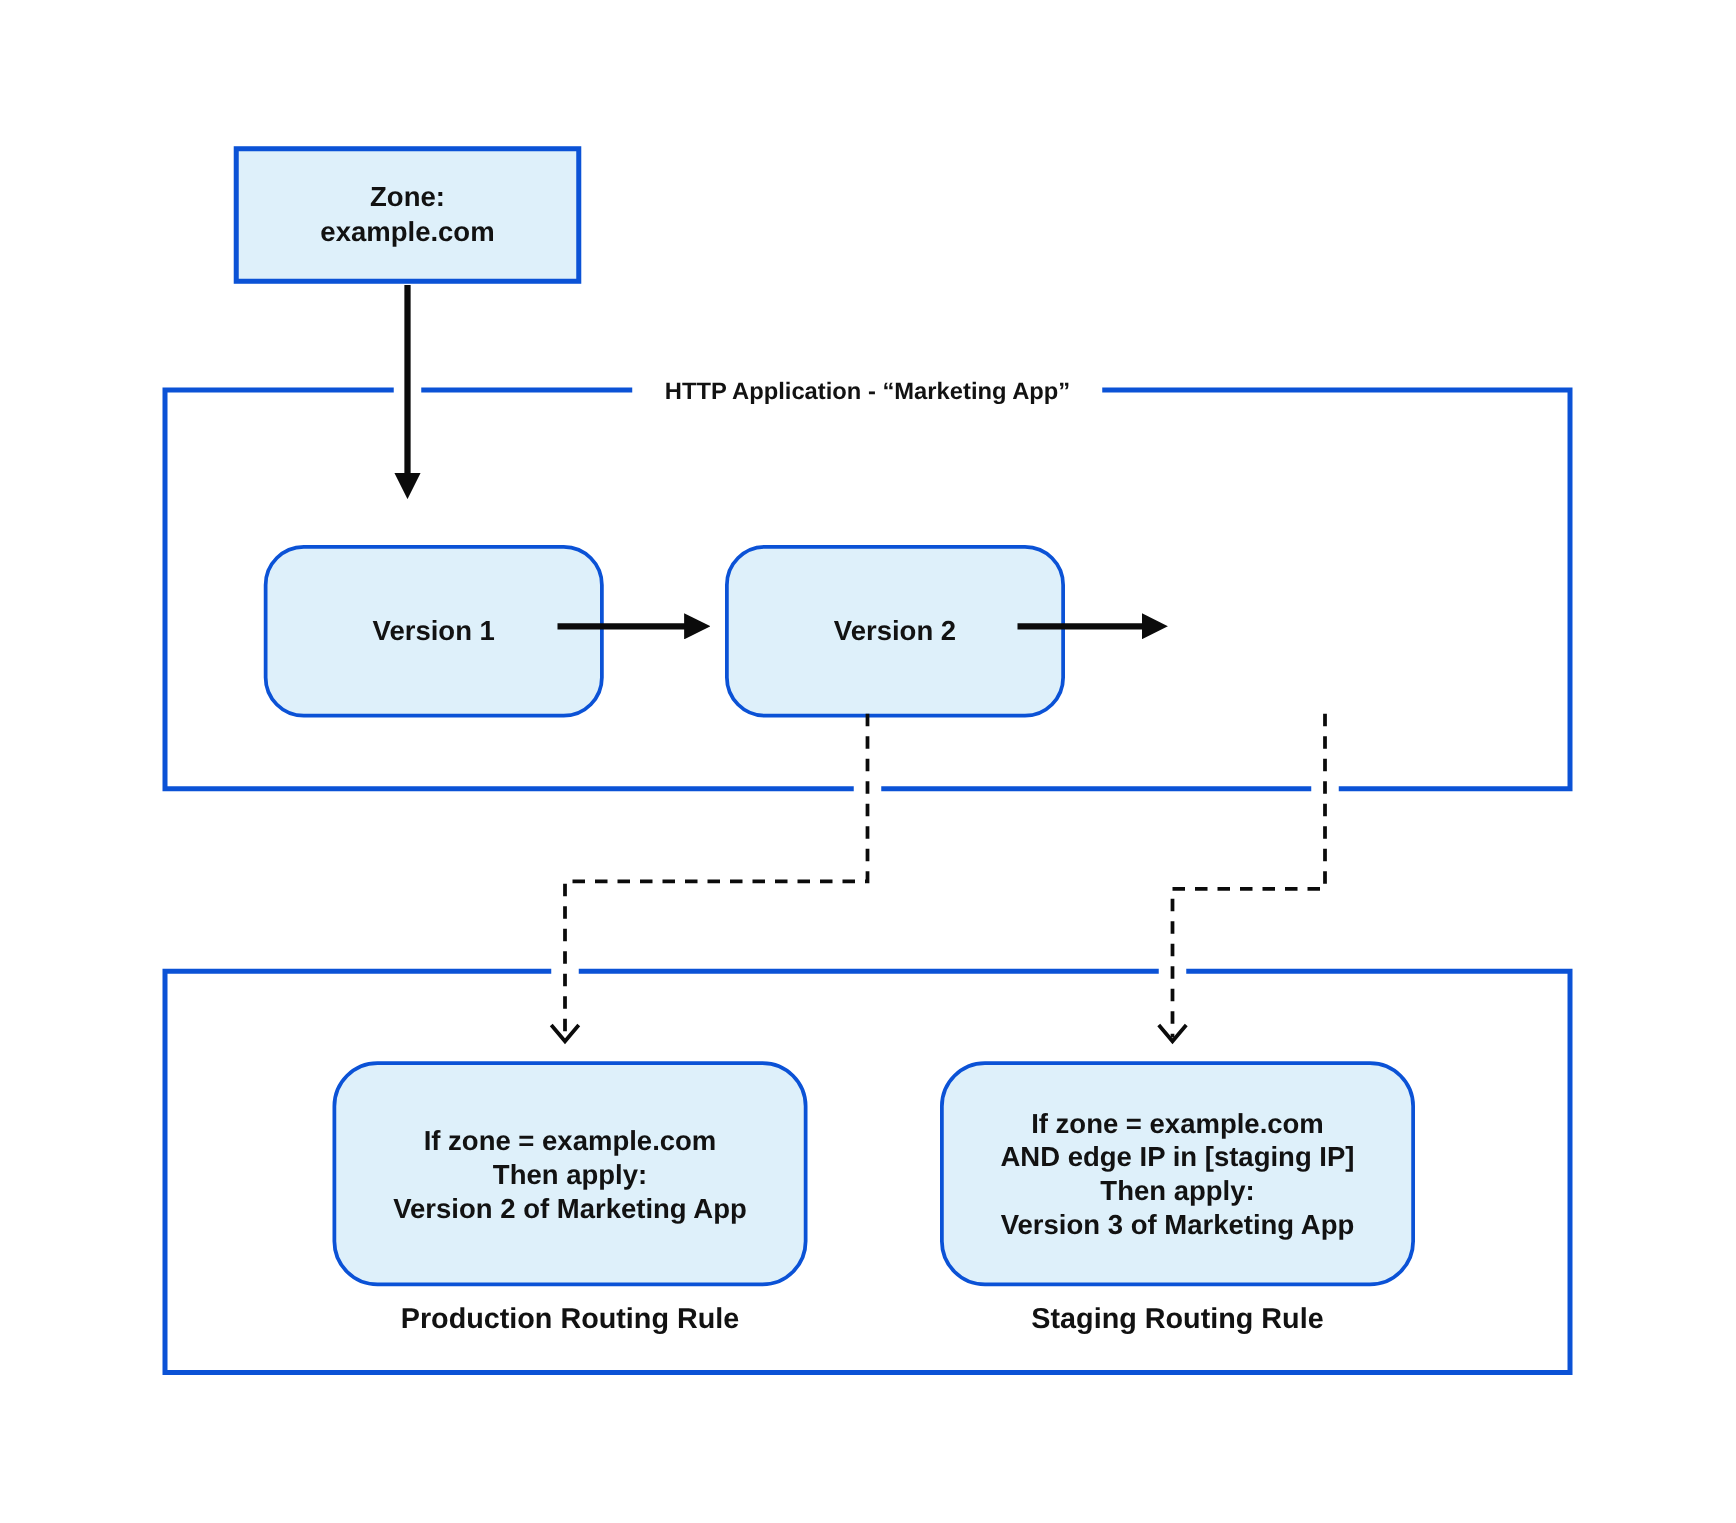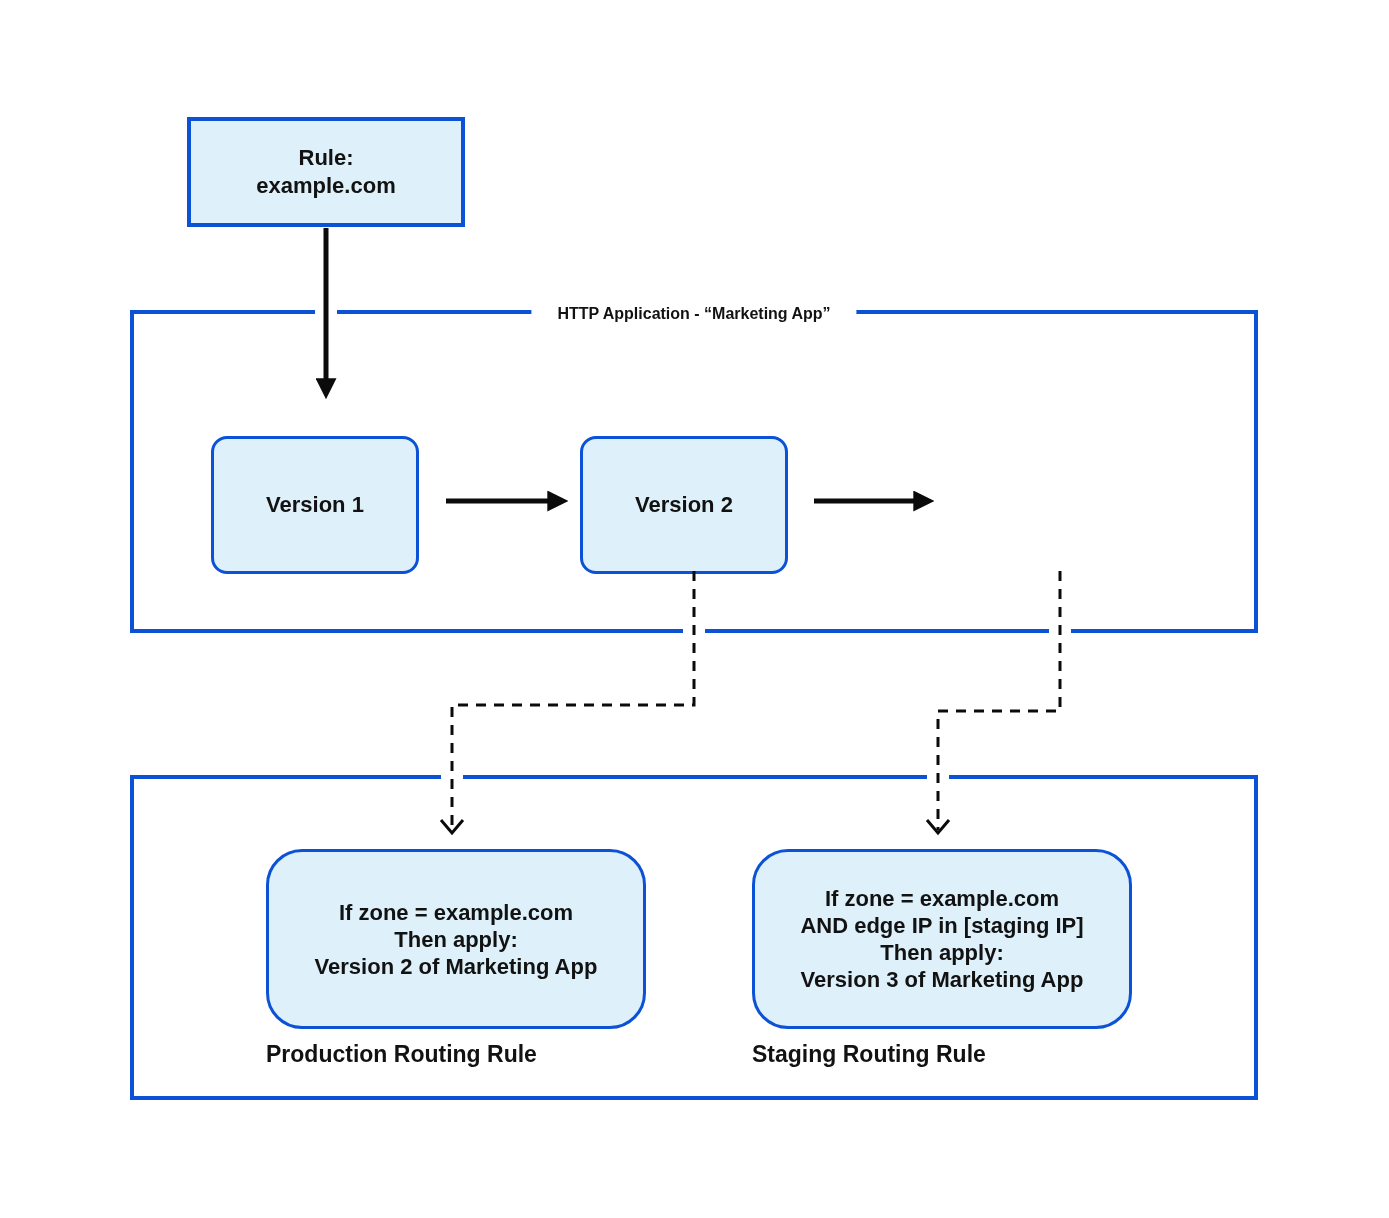--- a/index.html
+++ b/index.html
@@ -48,31 +48,31 @@
   .container.http    { top: 310px; height: 323px; }
   .container.routing { top: 775px; height: 325px; }
 
   .container-title {
     position: absolute;
     top: -17px;
     left: 50%;
     transform: translateX(-50%);
     background: #ffffff;
     padding: 0 26px;
-    font-size: 16px;
+    font-size: 19px;
     line-height: 33px;
     font-weight: 700;
     white-space: nowrap;
   }
 
   
   .version-box {
-    width: 208px; height: 138px;
+    width: 272px; height: 138px;
     top: 122px;
-    border-radius: 16px;
+    border-radius: 32px;
     font-size: 22px;
   }
   .version-box.v1 { left: 77px;  }
   .version-box.v2 { left: 446px; }
   .version-box.v3 { left: 812px; }
 
   
   .rule-box {
     width: 380px; height: 180px;
     top: 70px;
@@ -82,21 +82,21 @@
     white-space: pre-line;
     padding: 0 10px;
   }
   .rule-box.production { left: 132px; }
   .rule-box.staging    { left: 618px; }
 
   .rule-caption {
     position: absolute;
     top: 262px;
     width: 380px;
-    text-align: left;
+    text-align: center;
     font-size: 23px;
     font-weight: 700;
   }
   .rule-caption.production { left: 132px; }
   .rule-caption.staging    { left: 618px; }
 
   
   svg.overlay {
     position: absolute;
     inset: 0;
@@ -118,21 +118,21 @@
     stroke: var(--arrow-color, #0b0b0b);
     stroke-width: 3;
     fill: none;
   }
 </style>
 </head>
 <body>
 
 <div class="canvas" style="--accent-blue: #0b52d6; --box-fill: #def0fa; --text-dark: #121212; --arrow-color: #0b0b0b; --background: #ffffff;">
 
-  <div class="fillbox zone-box">Rule:
+  <div class="fillbox zone-box">Zone:
 example.com</div>
 
   <div class="container http">
     <div class="container-title">HTTP Application - “Marketing App”</div>
 
     <div class="fillbox version-box v1">Version 1</div>
 
     <div class="fillbox version-box v2">Version 2</div>
 
   </div>

